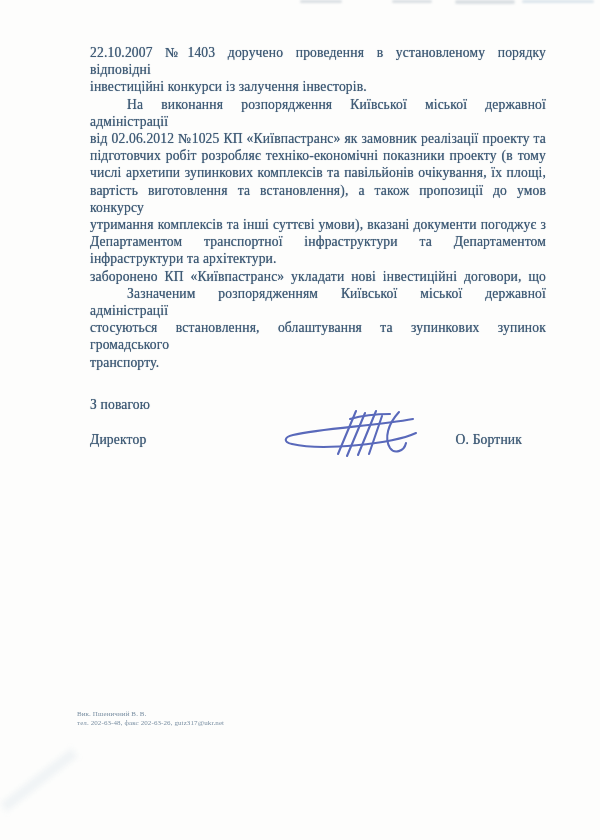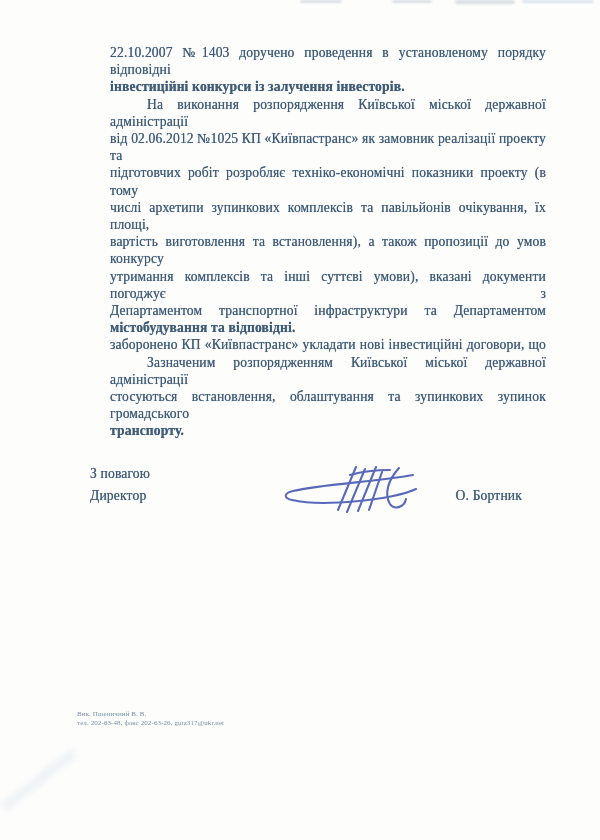--- a/index.html
+++ b/index.html
@@ -40,39 +40,37 @@
     color: var(--ink, #3f5b76);
     font-size: 13.6px;
     line-height: 17.2px;
     letter-spacing: 0.15px;
     text-shadow: 0 0 0.7px rgba(63, 91, 118, 0.85);
   }
   .line {
     text-align: justify;
     text-align-last: justify;
     white-space: normal;
-    margin-left: 20px;
   }
   .line.last {
     text-align-last: left;
-    font-weight: bold;
   }
   .line.indent {
     text-indent: 37px;
   }
   .closing {
     margin-top: 25px;
   }
   .salutation {
     text-align: right;
     text-align-last: left;
   }
   .signer-row {
     position: relative;
-    margin-top: 5px;
+    margin-top: 18px;
     height: 22px;
   }
   .signer-title {
     position: absolute;
     left: 0;
     top: 0;
   }
   .signature-wrap {
     position: absolute;
     left: 190px;
@@ -116,21 +114,21 @@
     </div>
 
     <div>
       <div class="line indent">На виконання розпорядження Київської міської державної адміністрації</div>
       <div class="line">від 02.06.2012 №1025 КП «Київпастранс» як замовник реалізації проекту та</div>
       <div class="line">підготовчих робіт розробляє техніко-економічні показники проекту (в тому</div>
       <div class="line">числі архетипи зупинкових комплексів та павільйонів очікування, їх площі,</div>
       <div class="line">вартість виготовлення та встановлення), а також пропозиції до умов конкурсу</div>
       <div class="line">утримання комплексів та інші суттєві умови), вказані документи погоджує з</div>
       <div class="line">Департаментом транспортної інфраструктури та Департаментом</div>
-      <div class="line last">містобудування та відповідні.</div>
+      <div class="line last">інфраструктури та архітектури.</div>
     </div>
 
     <div>
       <div class="line">заборонено КП «Київпастранс» укладати нові інвестиційні договори, що</div>
       <div class="line indent">Зазначеним розпорядженням Київської міської державної адміністрації</div>
       <div class="line">стосуються встановлення, облаштування та зупинкових зупинок громадського</div>
       <div class="line last">транспорту.</div>
     </div>
 
     <div class="closing">

